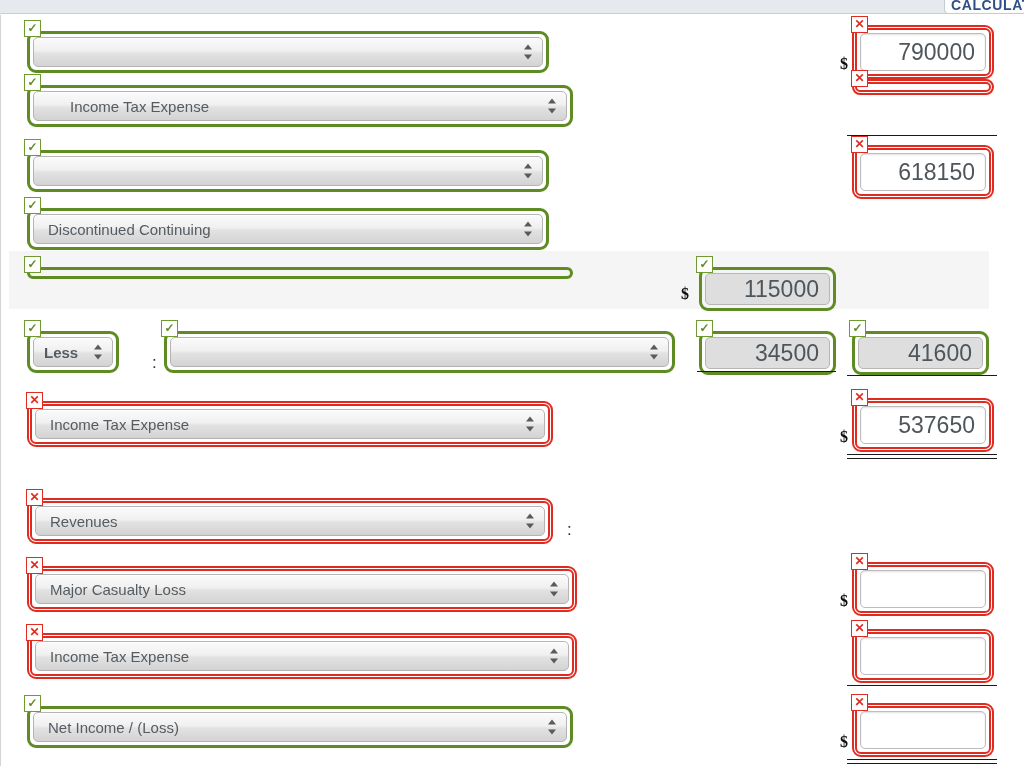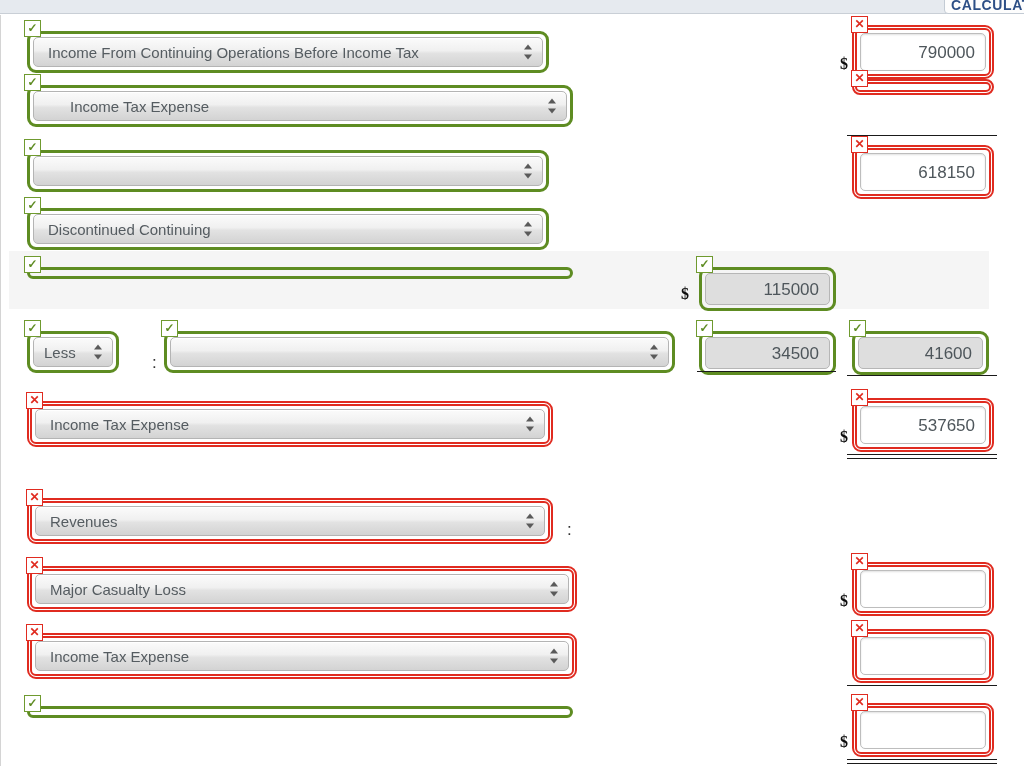--- a/index.html
+++ b/index.html
@@ -117,21 +117,21 @@
 
   
   .num {
     position: relative;
     height: 38px;
     border: 1px solid #bdbdbd;
     border-radius: 5px;
     background: #ffffff;
     box-shadow: inset 0 1px 2px rgba(0,0,0,.12);
     color: #4e565b;
-    font-size: 17px;
+    font-size: 23px;
     line-height: 37px;
     text-align: right;
     padding-right: 10px;
     white-space: nowrap;
     overflow: hidden;
   }
   .num.disabled {
     background: #dedede;
     border-color: #b6b6b6;
     box-shadow: none;
@@ -167,21 +167,21 @@
 
 <div id="toolbar">
   <div id="calc-btn">CALCULATE</div>
 </div>
 
 <div id="sheet">
   <div id="sheet-inner">
       <div class="row" style="top: 0px; height: 56px;">
         <div class="vwrap ok" style="left: 18px; top: 16px; width: 522px;">
           <div class="badge ok">✓</div>
-          <div class="sel"><span>Income From Continuing Operations Before Income Tax</span><span class="arrows"></span></div>
+          <div class="sel"><span class="arrows"></span></div>
         </div>
         <div class="vwrap err" style="left: 843px; top: 10px; width: 142px;">
           <div class="badge err">✕</div>
           <div class="num">790000</div>
         </div>
         <span class="dollar" style="left: 831px; top: 40px;">$</span>
       </div>
       <div class="row" style="top: 54px; height: 58px;">
         <div class="vwrap ok" style="left: 18px; top: 16px; width: 546px;">
           <div class="badge ok">✓</div>
@@ -214,21 +214,21 @@
         </div>
         <div class="vwrap ok" style="left: 690px; top: 16px; width: 137px;">
           <div class="badge ok">✓</div>
           <div class="num disabled">115000</div>
         </div>
         <span class="dollar" style="left: 672px; top: 34px;">$</span>
       </div>
       <div class="row" style="top: 300px; height: 58px;">
         <div class="vwrap ok" style="left: 18px; top: 16px; width: 92px;">
           <div class="badge ok">✓</div>
-          <div class="sel" style="padding-left: 10px;"><span>Less</span><span class="arrows"></span></div>
+          <div class="sel" style="padding-left: 10px; font-weight: bold;"><span>Less</span><span class="arrows"></span></div>
         </div>
         <span class="colon" style="left: 143px; top: 38px;">:</span>
         <div class="vwrap ok" style="left: 155px; top: 16px; width: 511px;">
           <div class="badge ok">✓</div>
           <div class="sel indent"><span class="arrows"></span></div>
         </div>
         <div class="vwrap ok" style="left: 690px; top: 16px; width: 137px;">
           <div class="badge ok">✓</div>
           <div class="num disabled">34500</div>
         </div>
@@ -276,20 +276,21 @@
         </div>
         <div class="vwrap err" style="left: 843px; top: 12px; width: 142px;">
           <div class="badge err">✕</div>
           <div class="num"></div>
         </div>
         <div class="uline1" style="left: 838px; top: 68px; width: 150px;"></div>
       </div>
       <div class="row" style="top: 675px; height: 58px;">
         <div class="vwrap ok" style="left: 18px; top: 16px; width: 546px;">
           <div class="badge ok">✓</div>
+          <div class="sel"><span>Net Income / (Loss)</span><span class="arrows"></span></div>
         </div>
         <div class="vwrap err" style="left: 843px; top: 13px; width: 142px;">
           <div class="badge err">✕</div>
           <div class="num"></div>
         </div>
         <span class="dollar" style="left: 831px; top: 43px;">$</span>
         <div class="uline2" style="left: 838px; top: 69px; width: 150px;"></div>
       </div>
     </div>
 </div>

